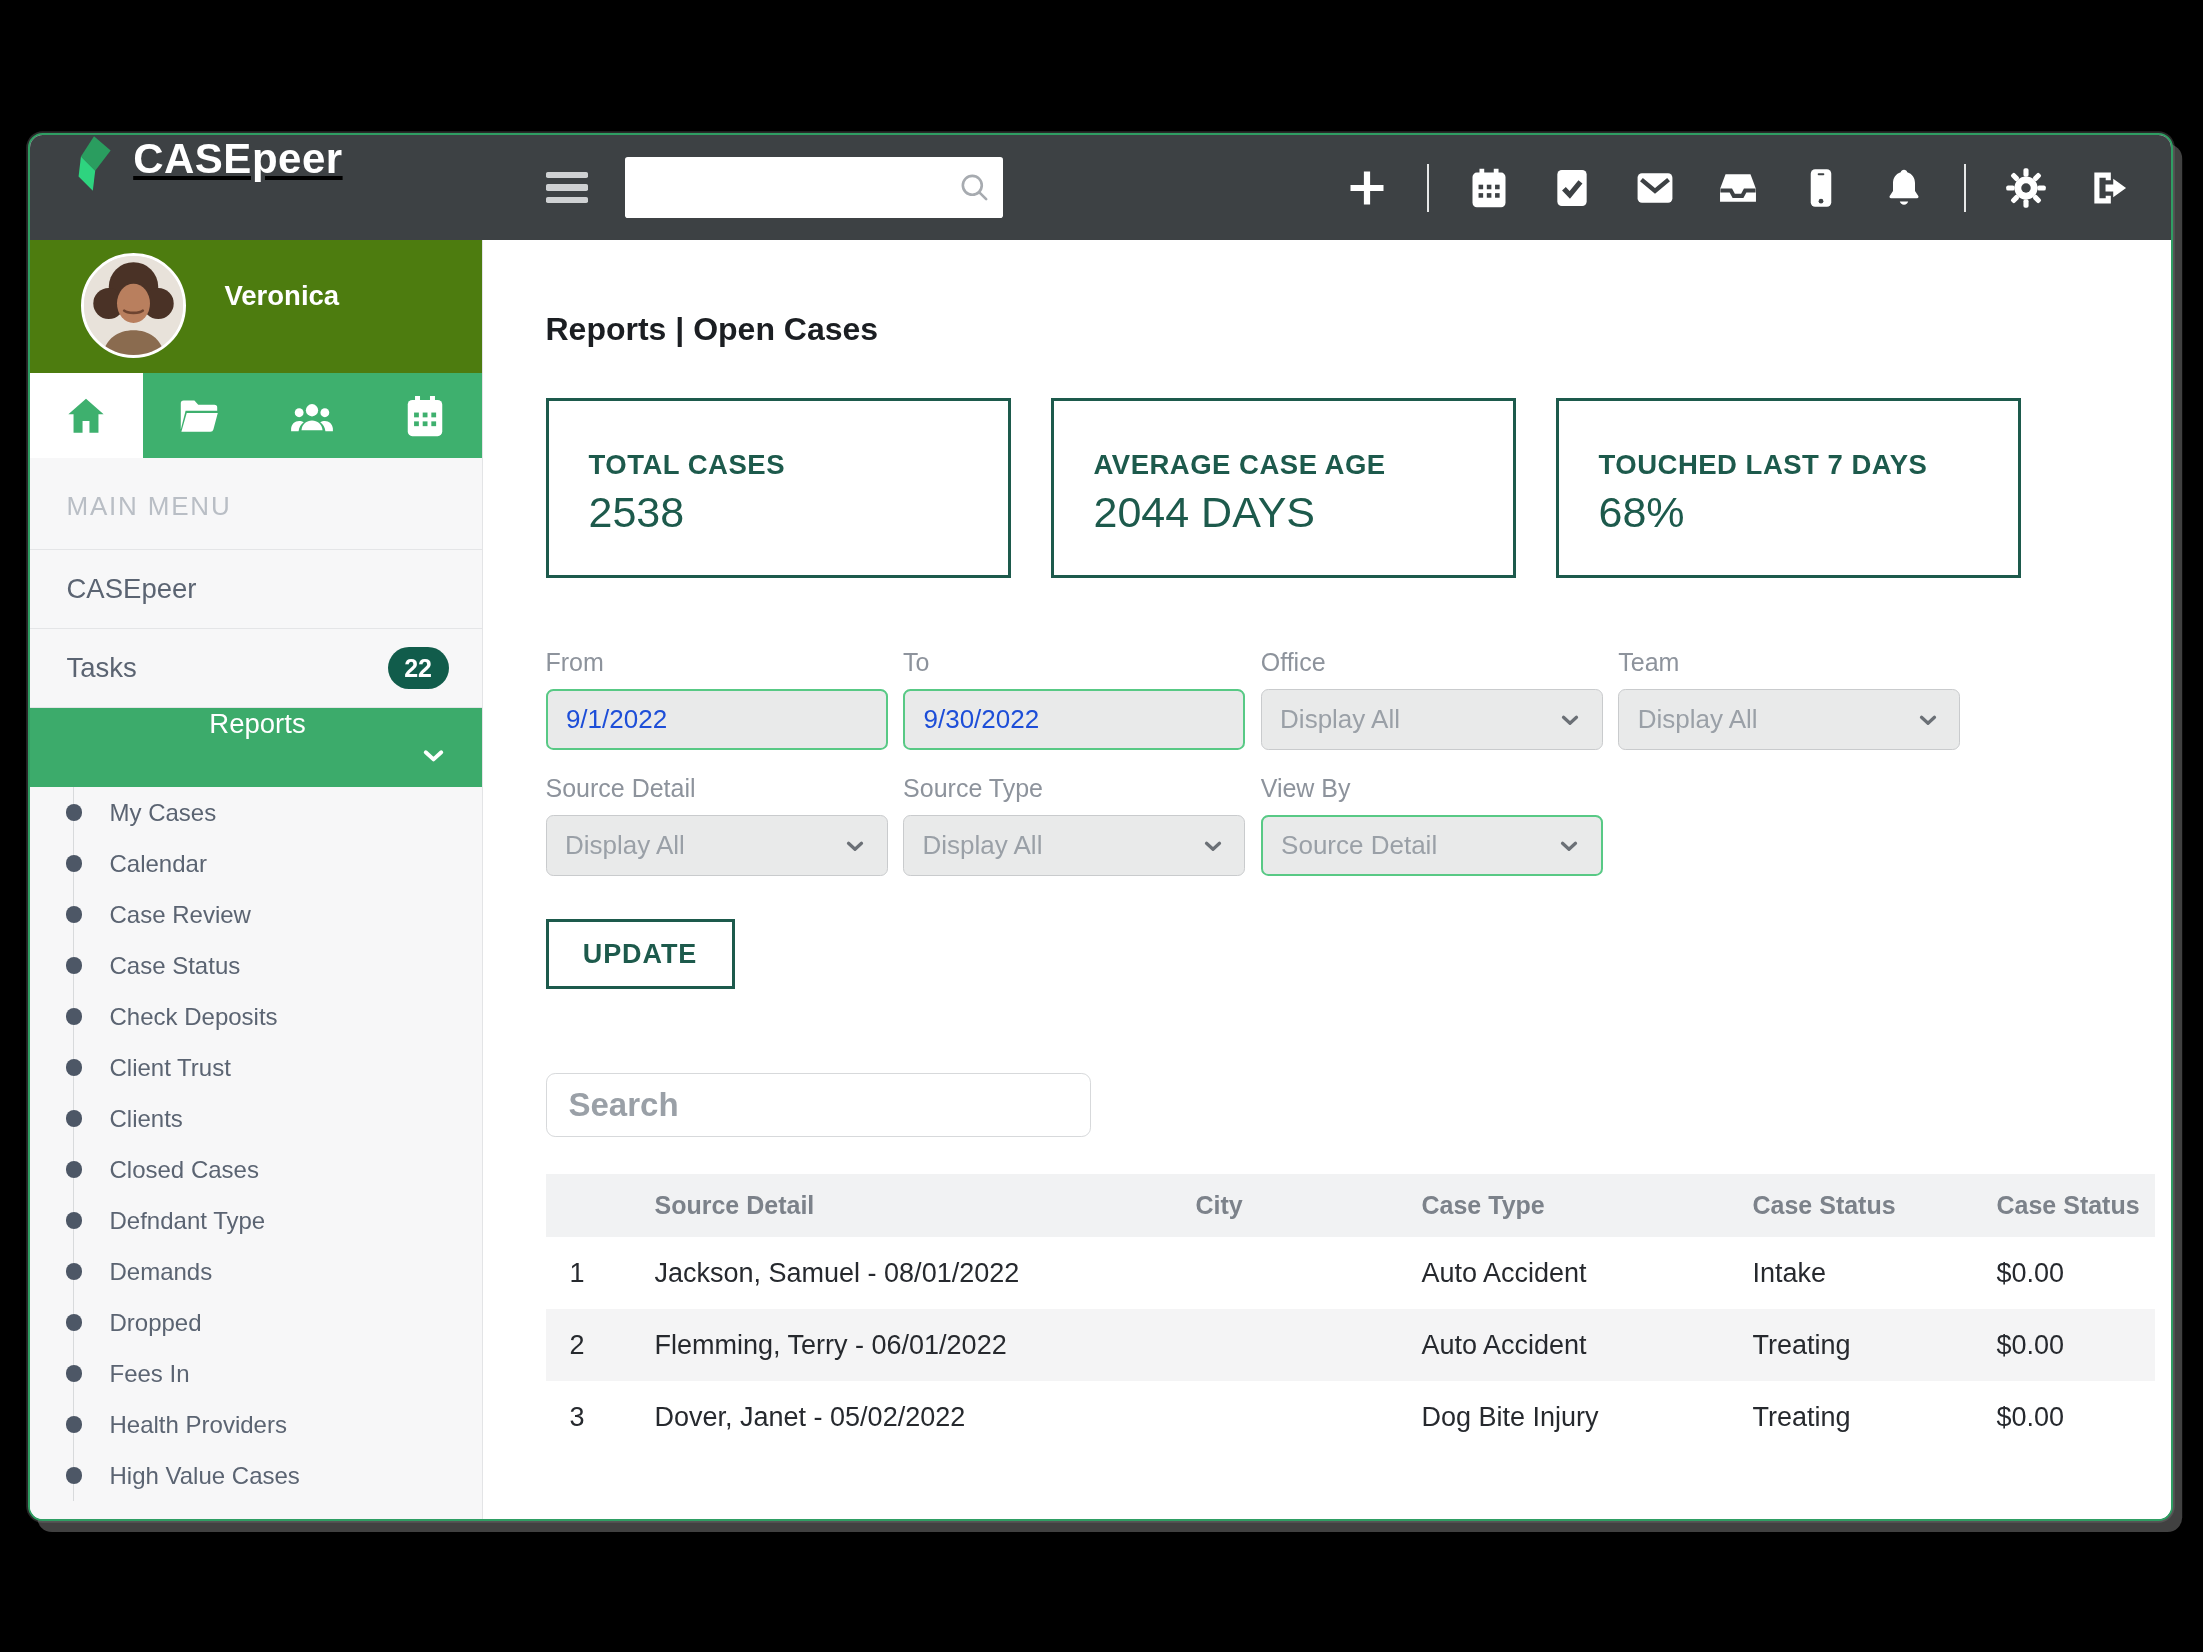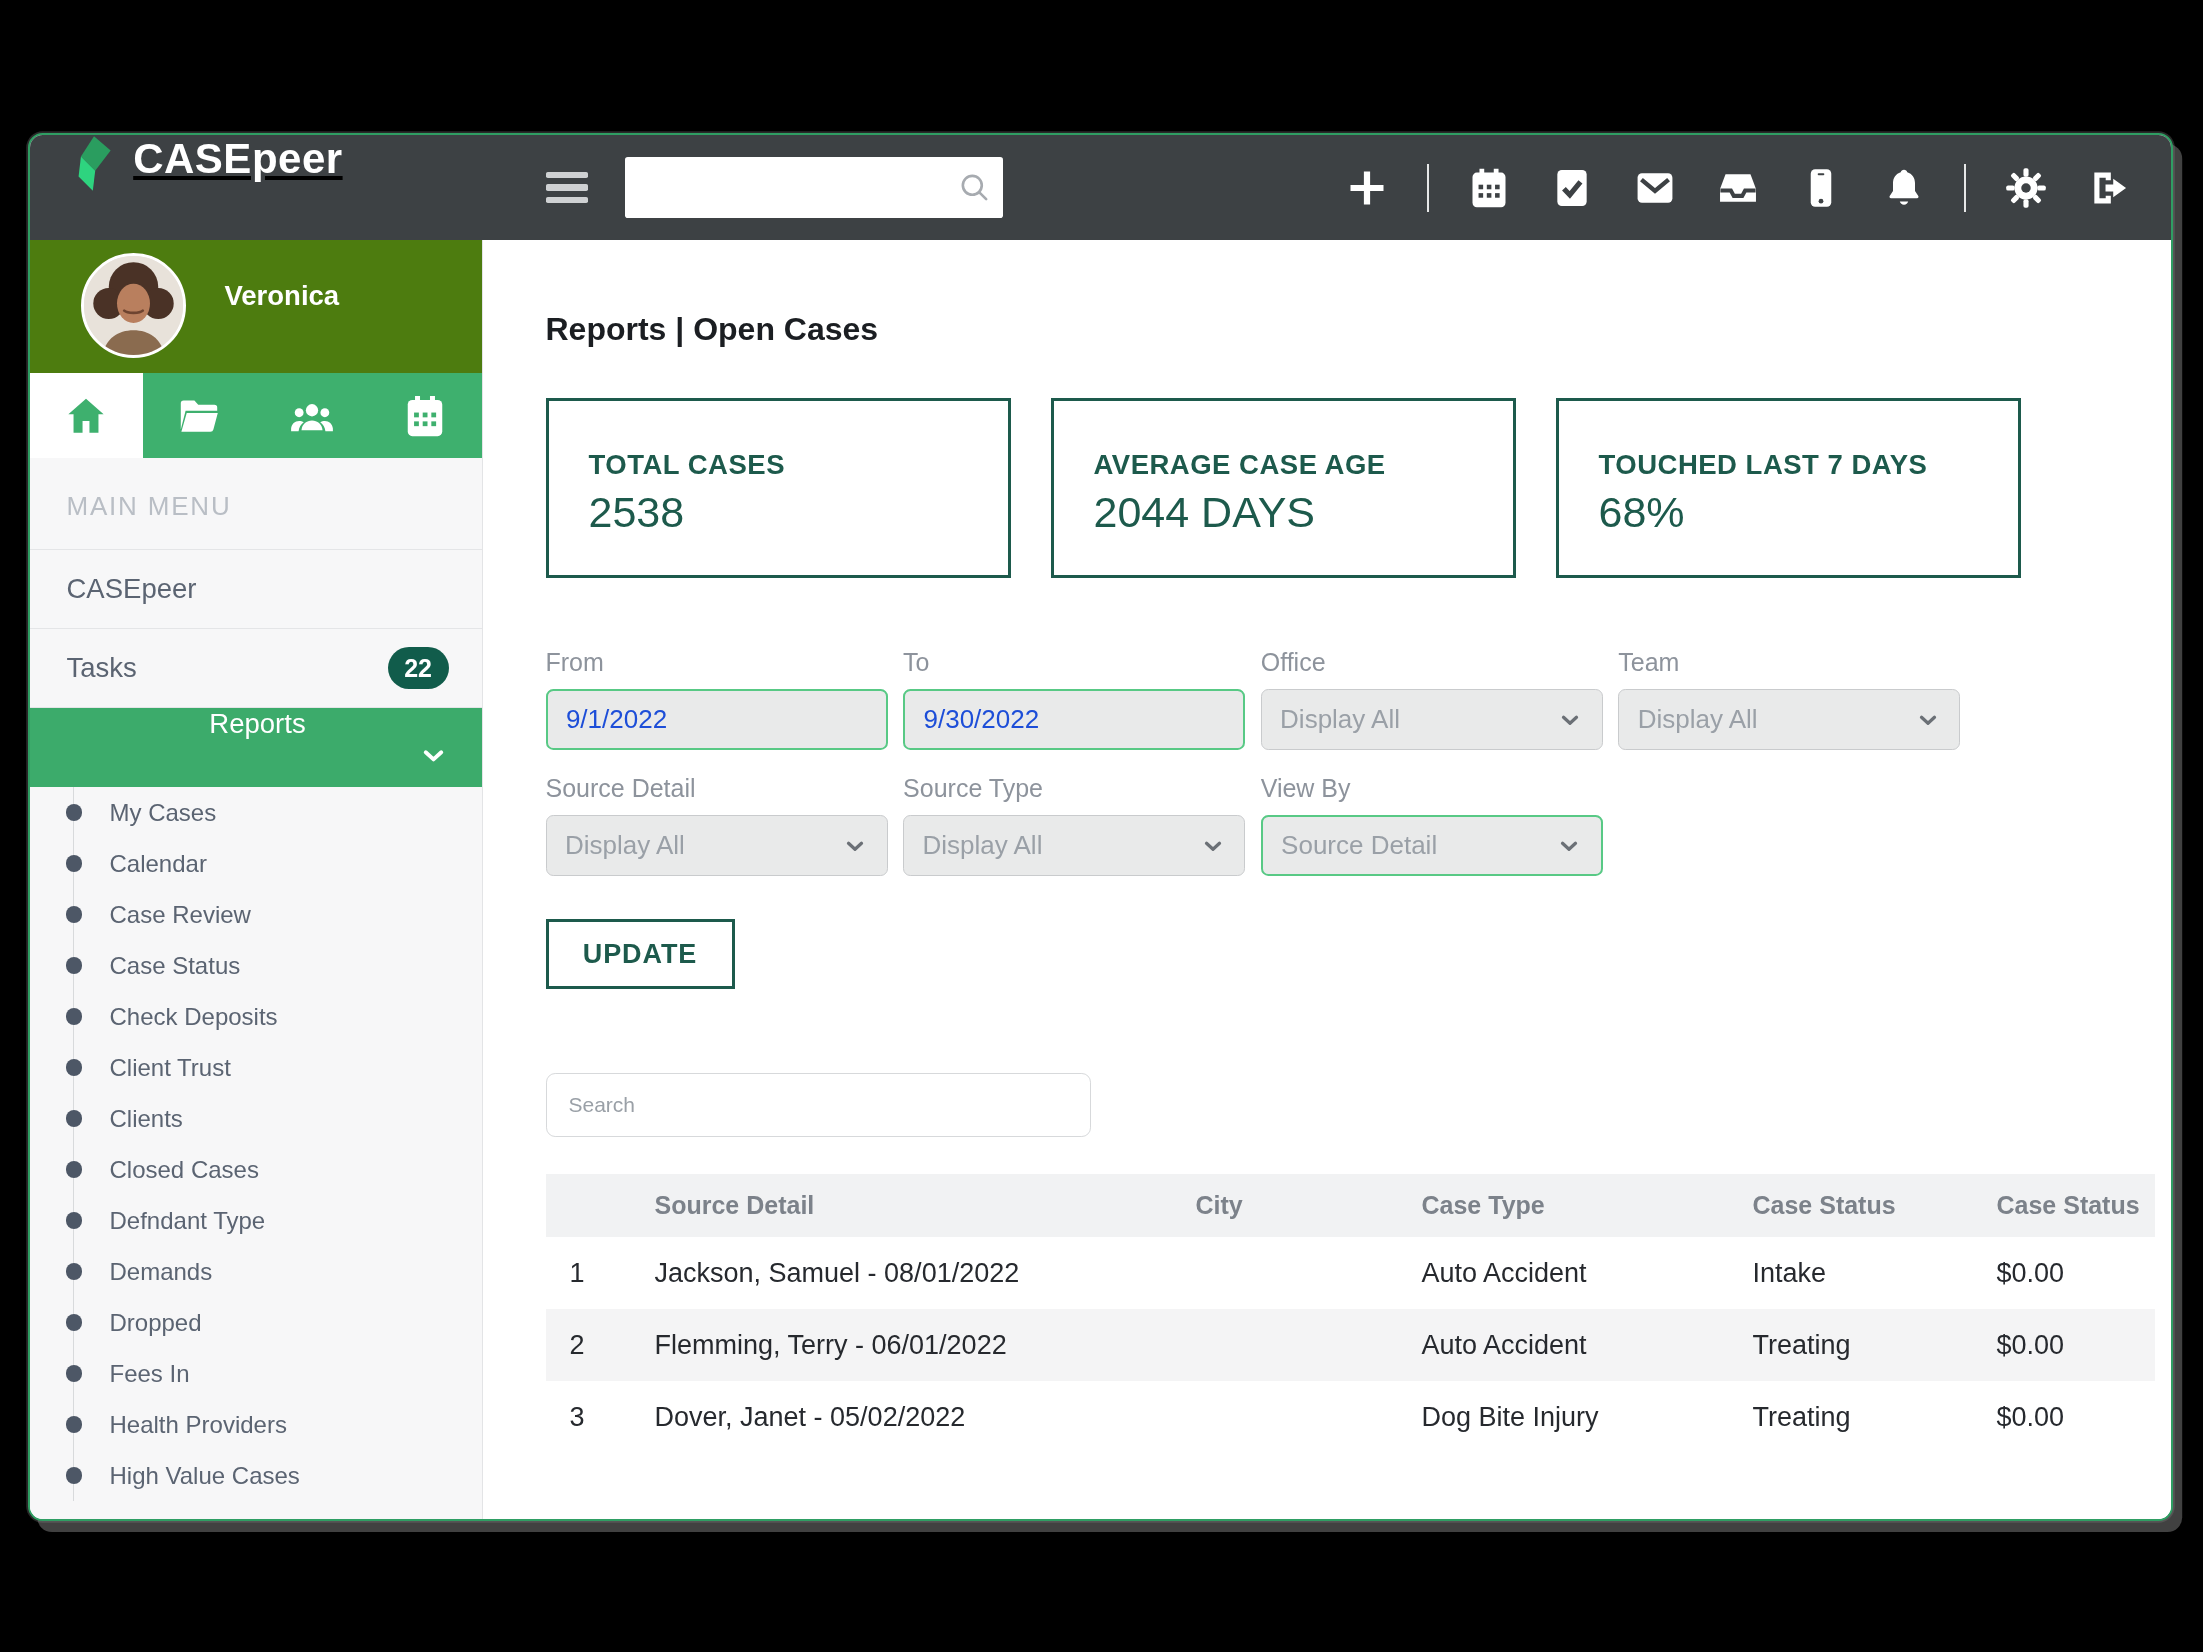--- a/index.html
+++ b/index.html
@@ -59,21 +59,21 @@
 
   .filters { margin-top:70px; display:grid; grid-template-columns:repeat(4,342px); column-gap:15.6px; row-gap:24px; }
   .field-label { font-size:25px; color:#8d939c; margin-bottom:12px; }
   .field { height:61px; background:#e9eaea; border:1.8px solid #c9cbcd; border-radius:7.3px; display:flex; align-items:center; padding:0 18.4px; font-size:26px; color:#9aa0a7; cursor:pointer; }
   .field.green { border:2.8px solid #58c985; }
   input.field { width:342px; color:#1d4ed8; outline:none; font-family:"Liberation Sans", sans-serif; cursor:text; }
   .field .sel-chev { margin-left:auto; width:26px; height:26px; }
 
   .update-btn { display:block; margin-top:43px; width:189px; height:70px; background:#fff; border:3.7px solid #1d5a4c; color:#1d5a4c; font-size:27px; font-weight:800; letter-spacing:0.9px; cursor:pointer; font-family:"Liberation Sans", sans-serif; }
 
-  .table-search { display:block; margin-top:84px; width:545px; height:64px; border:1.8px solid #d7d9db; border-radius:9.2px; font-size:21px; padding:0 22px; color:#2c2f33; outline:none; font-family:"Liberation Sans", sans-serif; }
+  .table-search { display:block; margin-top:84px; width:545px; height:64px; border:1.8px solid #d7d9db; border-radius:9.2px; font-size:33px; padding:0 22px; color:#2c2f33; outline:none; font-family:"Liberation Sans", sans-serif;font-weight:bold; }
   .table-search::placeholder { color:#9aa0a7; }
 
   table.report { margin-top:37px; width:1609px; border-collapse:collapse; }
   table.report th { background:#f1f2f3; height:63px; font-size:25px; color:#7c828a; font-weight:bold; text-align:left; }
   table.report td { height:72px; font-size:27px; color:#26292e; }
   table.report tbody tr:nth-child(even) { background:#f4f4f5; }
   td.num, th.num { padding-left:24px; }
 </style>
 </head>
 <body>

